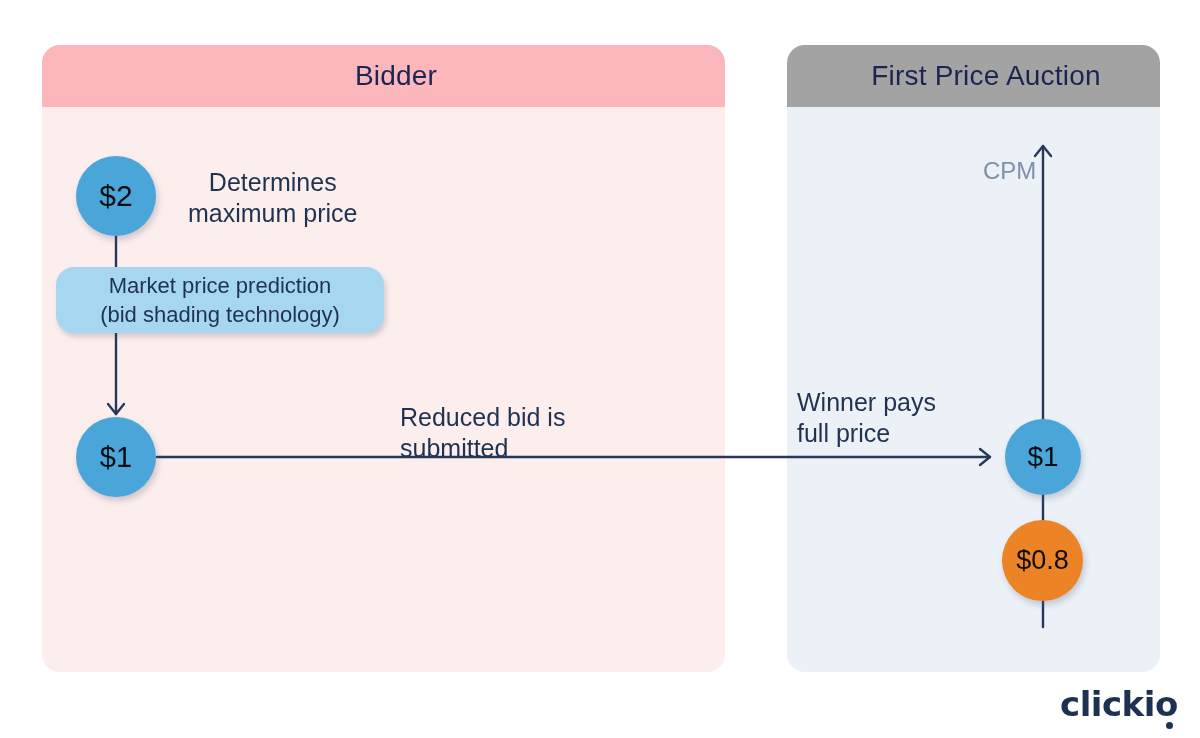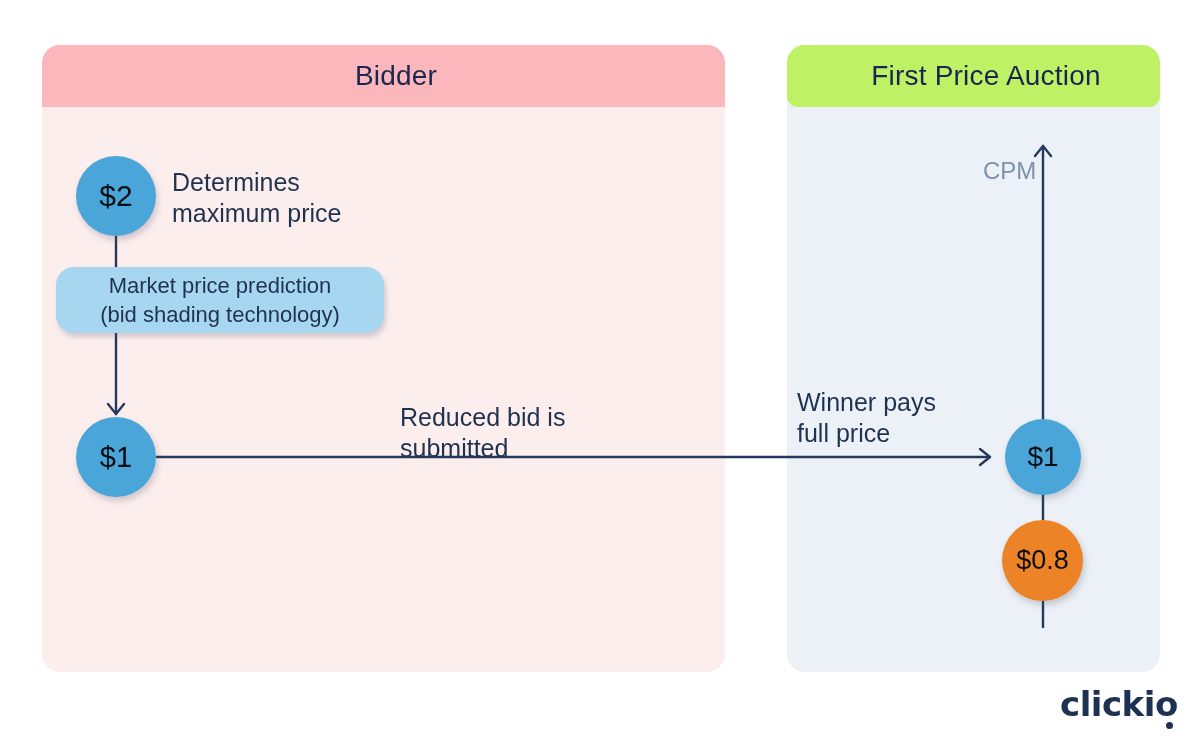--- a/index.html
+++ b/index.html
@@ -15,21 +15,21 @@
   
   .panel{position:absolute;top:45px;height:627px;border-radius:18px;overflow:hidden;}
   .panel-bidder{left:42px;width:683px;background:#fdeeee;}
   .panel-auction{left:787px;width:373px;background:#ecf1f7;}
   .panel-header{
     position:absolute;left:0;top:0;right:0;height:62px;
     display:flex;align-items:center;justify-content:center;
     font-size:28px;color:#1b2550;letter-spacing:.2px;padding-left:25px;
   }
   .panel-bidder .panel-header{background:#fbb7bc;}
-  .panel-auction .panel-header{background:#bef264;border-radius:11px;}
+  .panel-auction .panel-header{background:#a3a3a3;}
 
   
   svg.arrows{position:absolute;left:0;top:0;z-index:2;pointer-events:none;}
 
   
   .circle{
     position:absolute;z-index:3;border-radius:50%;
     display:flex;align-items:center;justify-content:center;
     color:#0c0e14;
     box-shadow:2px 4px 6px rgba(90,90,110,.28);
@@ -45,21 +45,21 @@
   .prediction-box{
     position:absolute;left:56px;top:267px;width:328px;height:66px;z-index:3;
     background:#a6d6f0;border-radius:18px;
     display:flex;flex-direction:column;align-items:center;justify-content:center;
     color:#1f3250;font-size:22px;line-height:29px;
     box-shadow:2px 4px 5px rgba(90,90,110,.25);
   }
 
   
   .label{position:absolute;z-index:4;color:#1f3250;font-size:25px;line-height:31px;}
-  .lbl-determines{left:172px;top:167px;}
+  .lbl-determines{left:188px;top:167px;text-align:center;}
   .lbl-reduced{left:400px;top:402px;}
   .lbl-winner{left:797px;top:387px;}
   .lbl-cpm{left:983px;top:155px;color:#7e90aa;font-size:24px;z-index:1;}
 
   
   .logo{
     position:absolute;left:1060px;top:684px;z-index:4;
     color:#1d3150;font-size:34px;font-weight:bold;letter-spacing:-0.5px;
     font-family:"DejaVu Sans", sans-serif;
     text-align:right;

